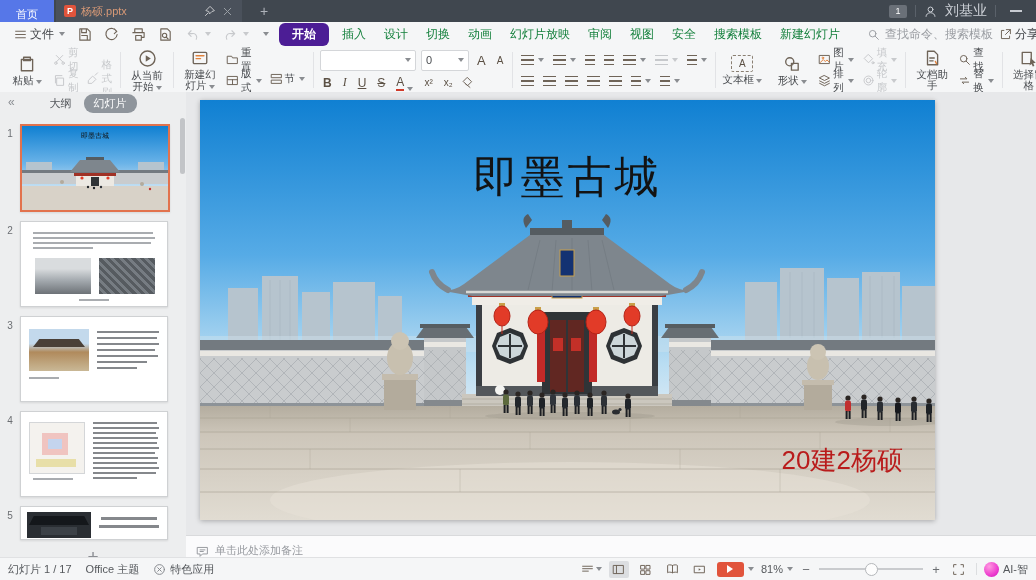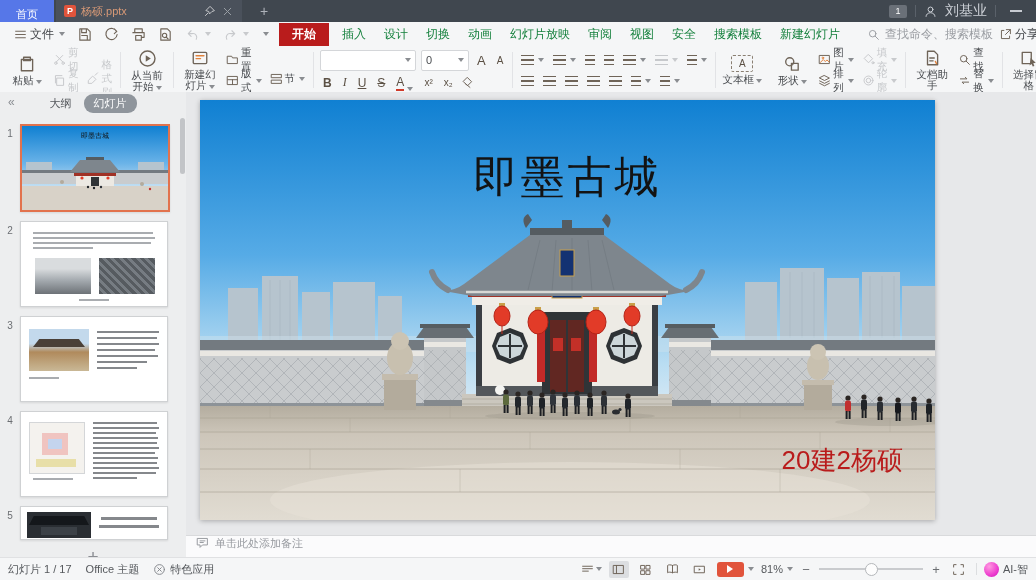--- a/index.html
+++ b/index.html
@@ -13,21 +13,21 @@
   .tab-doc .sp{flex:1}
   .newtab{color:#aeb3ba;font-size:14px;margin-left:12px;padding:0 6px}
   .tb-right{margin-left:auto;display:flex;align-items:center;gap:8px;padding-right:8px;color:#ced2d8}
   .badge1{min-width:14px;height:13px;background:#6a7078;border-radius:2px;color:#fff;font-size:9px;display:flex;align-items:center;justify-content:center;padding:0 2px}
   .tsep{width:1px;height:12px;background:#5a616a}
   .minbtn{width:12px;height:2px;background:#c7cbd1;margin:0 6px}
   
   .menubar{position:absolute;left:0;top:22px;right:0;height:24px;background:#f5f6f7;display:flex;align-items:center;padding:0 8px;white-space:nowrap}
   .mitem{display:flex;align-items:center;gap:3px;padding:0 6px;color:#44474b;font-size:12px}
   .mtab{padding:3px 9px;color:#15803d}
-  .mtab.active{background:#b91c1c;color:#fff;border-radius:0;font-weight:bold;padding:3px 13px;margin:15px 4px}
+  .mtab.active{background:#4c1d95;color:#fff;border-radius:6px;font-weight:bold;padding:3px 13px;margin:15px 4px}
   .caret{width:0;height:0;border-left:3px solid transparent;border-right:3px solid transparent;border-top:4px solid #8a8d91;display:inline-block;margin-left:2px}
   .caret.dis{border-top-color:#c8cacd}
   .msearch{display:flex;align-items:center;gap:5px;color:#9a9da2;margin-left:18px}
   .mright{margin-left:auto;display:flex;align-items:center;gap:12px;color:#55585c}
   svg.ic{width:15px;height:15px;stroke:#6f6458;fill:none;stroke-width:1.2;stroke-linecap:round;stroke-linejoin:round;flex:none}
   svg.ic.dis{stroke:#c7c9cc}
   svg.ic.sm{width:13px;height:13px}
   svg.ic .fil{fill:#6f6458;stroke:none}
   svg.ic .org{stroke:#e1823c}
   
@@ -57,21 +57,21 @@
   .tl{position:absolute;background:#85888c;height:2px}
   .tl.lite{background:#a9acb0}
   .addslide{text-align:center;color:#8b8e93;font-size:19px;margin-top:6px}
   .sscroll{position:absolute;right:1px;top:26px;width:5px;height:56px;background:#c2c4c7;border-radius:3px}
   .minititle{position:absolute;top:5px;left:0;right:0;text-align:center;font-size:7px;color:#111;font-family:"Liberation Serif","DejaVu Serif",serif}
   
   .main{position:absolute;left:186px;top:92px;right:0;bottom:22px;background:#e7e8ea}
   .canvas-slide{position:absolute;left:14px;top:8px;width:735px;height:420px;background:#fff;box-shadow:0 1px 5px rgba(0,0,0,.28)}
   .slide-title{position:absolute;top:48px;left:0;right:0;text-align:center;font-size:44px;letter-spacing:3px;color:#131313;font-family:"Liberation Serif","DejaVu Serif",serif}
   .slide-author{position:absolute;right:32px;bottom:42px;font-size:26px;color:#b91c1c}
-  .notesbar{position:absolute;left:0;right:0;bottom:0;height:22px;background:#fbfbfc;border-top:1px solid #d9dadc;display:flex;align-items:flex-start;gap:6px;padding-left:10px;color:#96999e;font-size:11px}
+  .notesbar{position:absolute;left:0;right:0;bottom:0;height:22px;background:#fbfbfc;border-top:1px solid #d9dadc;display:flex;align-items:flex-end;gap:6px;padding-left:10px;color:#96999e;font-size:11px}
   
   .statusbar{position:absolute;left:0;right:0;bottom:0;height:22px;background:#f5f6f7;border-top:1px solid #e0e1e3;display:flex;align-items:center;font-size:11px;color:#55585c;padding:0 8px;gap:14px;white-space:nowrap}
   .st-right{margin-left:auto;display:flex;align-items:center;gap:7px}
   .viewbtn{display:flex;align-items:center;justify-content:center;width:20px;height:17px;border-radius:2px}
   .viewbtn.active{background:#dcdee1}
   .playpill{width:27px;height:15px;background:#e1543c;border-radius:3px;display:flex;align-items:center;justify-content:center}
   .playpill .tri{width:0;height:0;border-left:6px solid #fff;border-top:4px solid transparent;border-bottom:4px solid transparent}
   .ztrack{width:104px;height:2px;background:#c9cbce;position:relative}
   .zknob{position:absolute;left:44%;top:-5px;width:11px;height:11px;border-radius:50%;background:#fdfdfd;border:1px solid #b4b7ba}
   .zbtn{color:#6b6e72;font-size:13px;width:12px;text-align:center}

